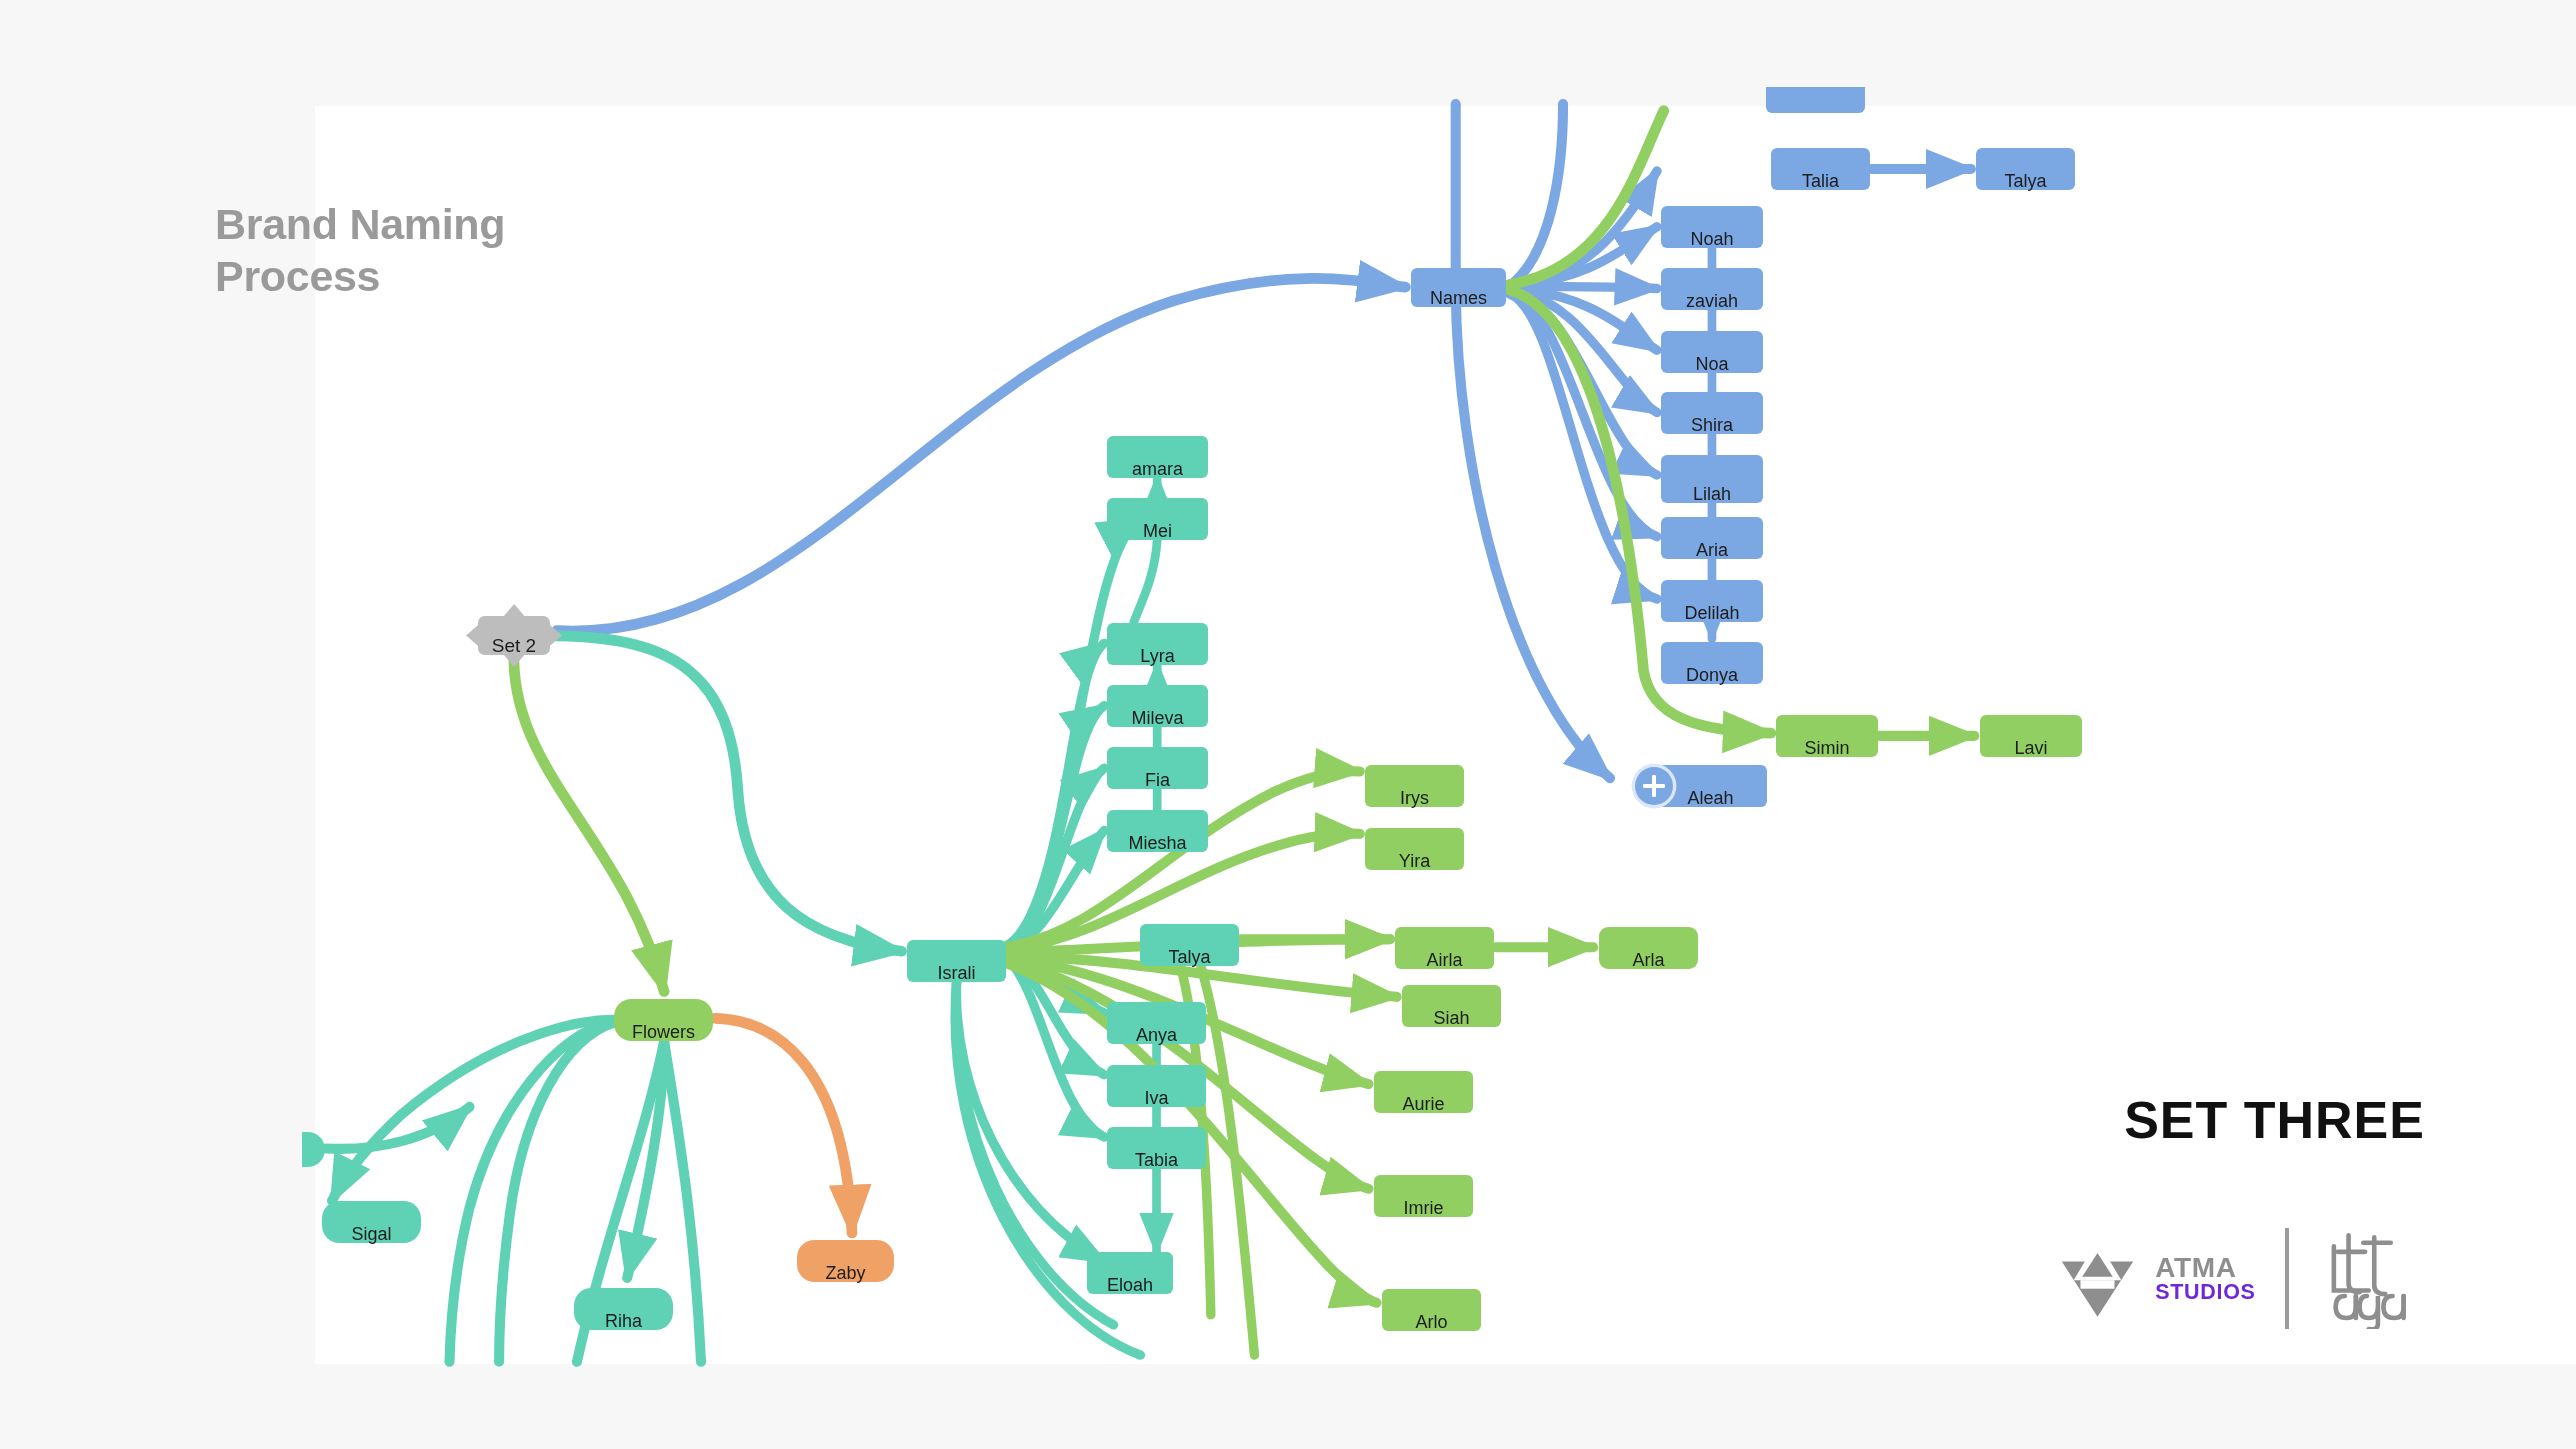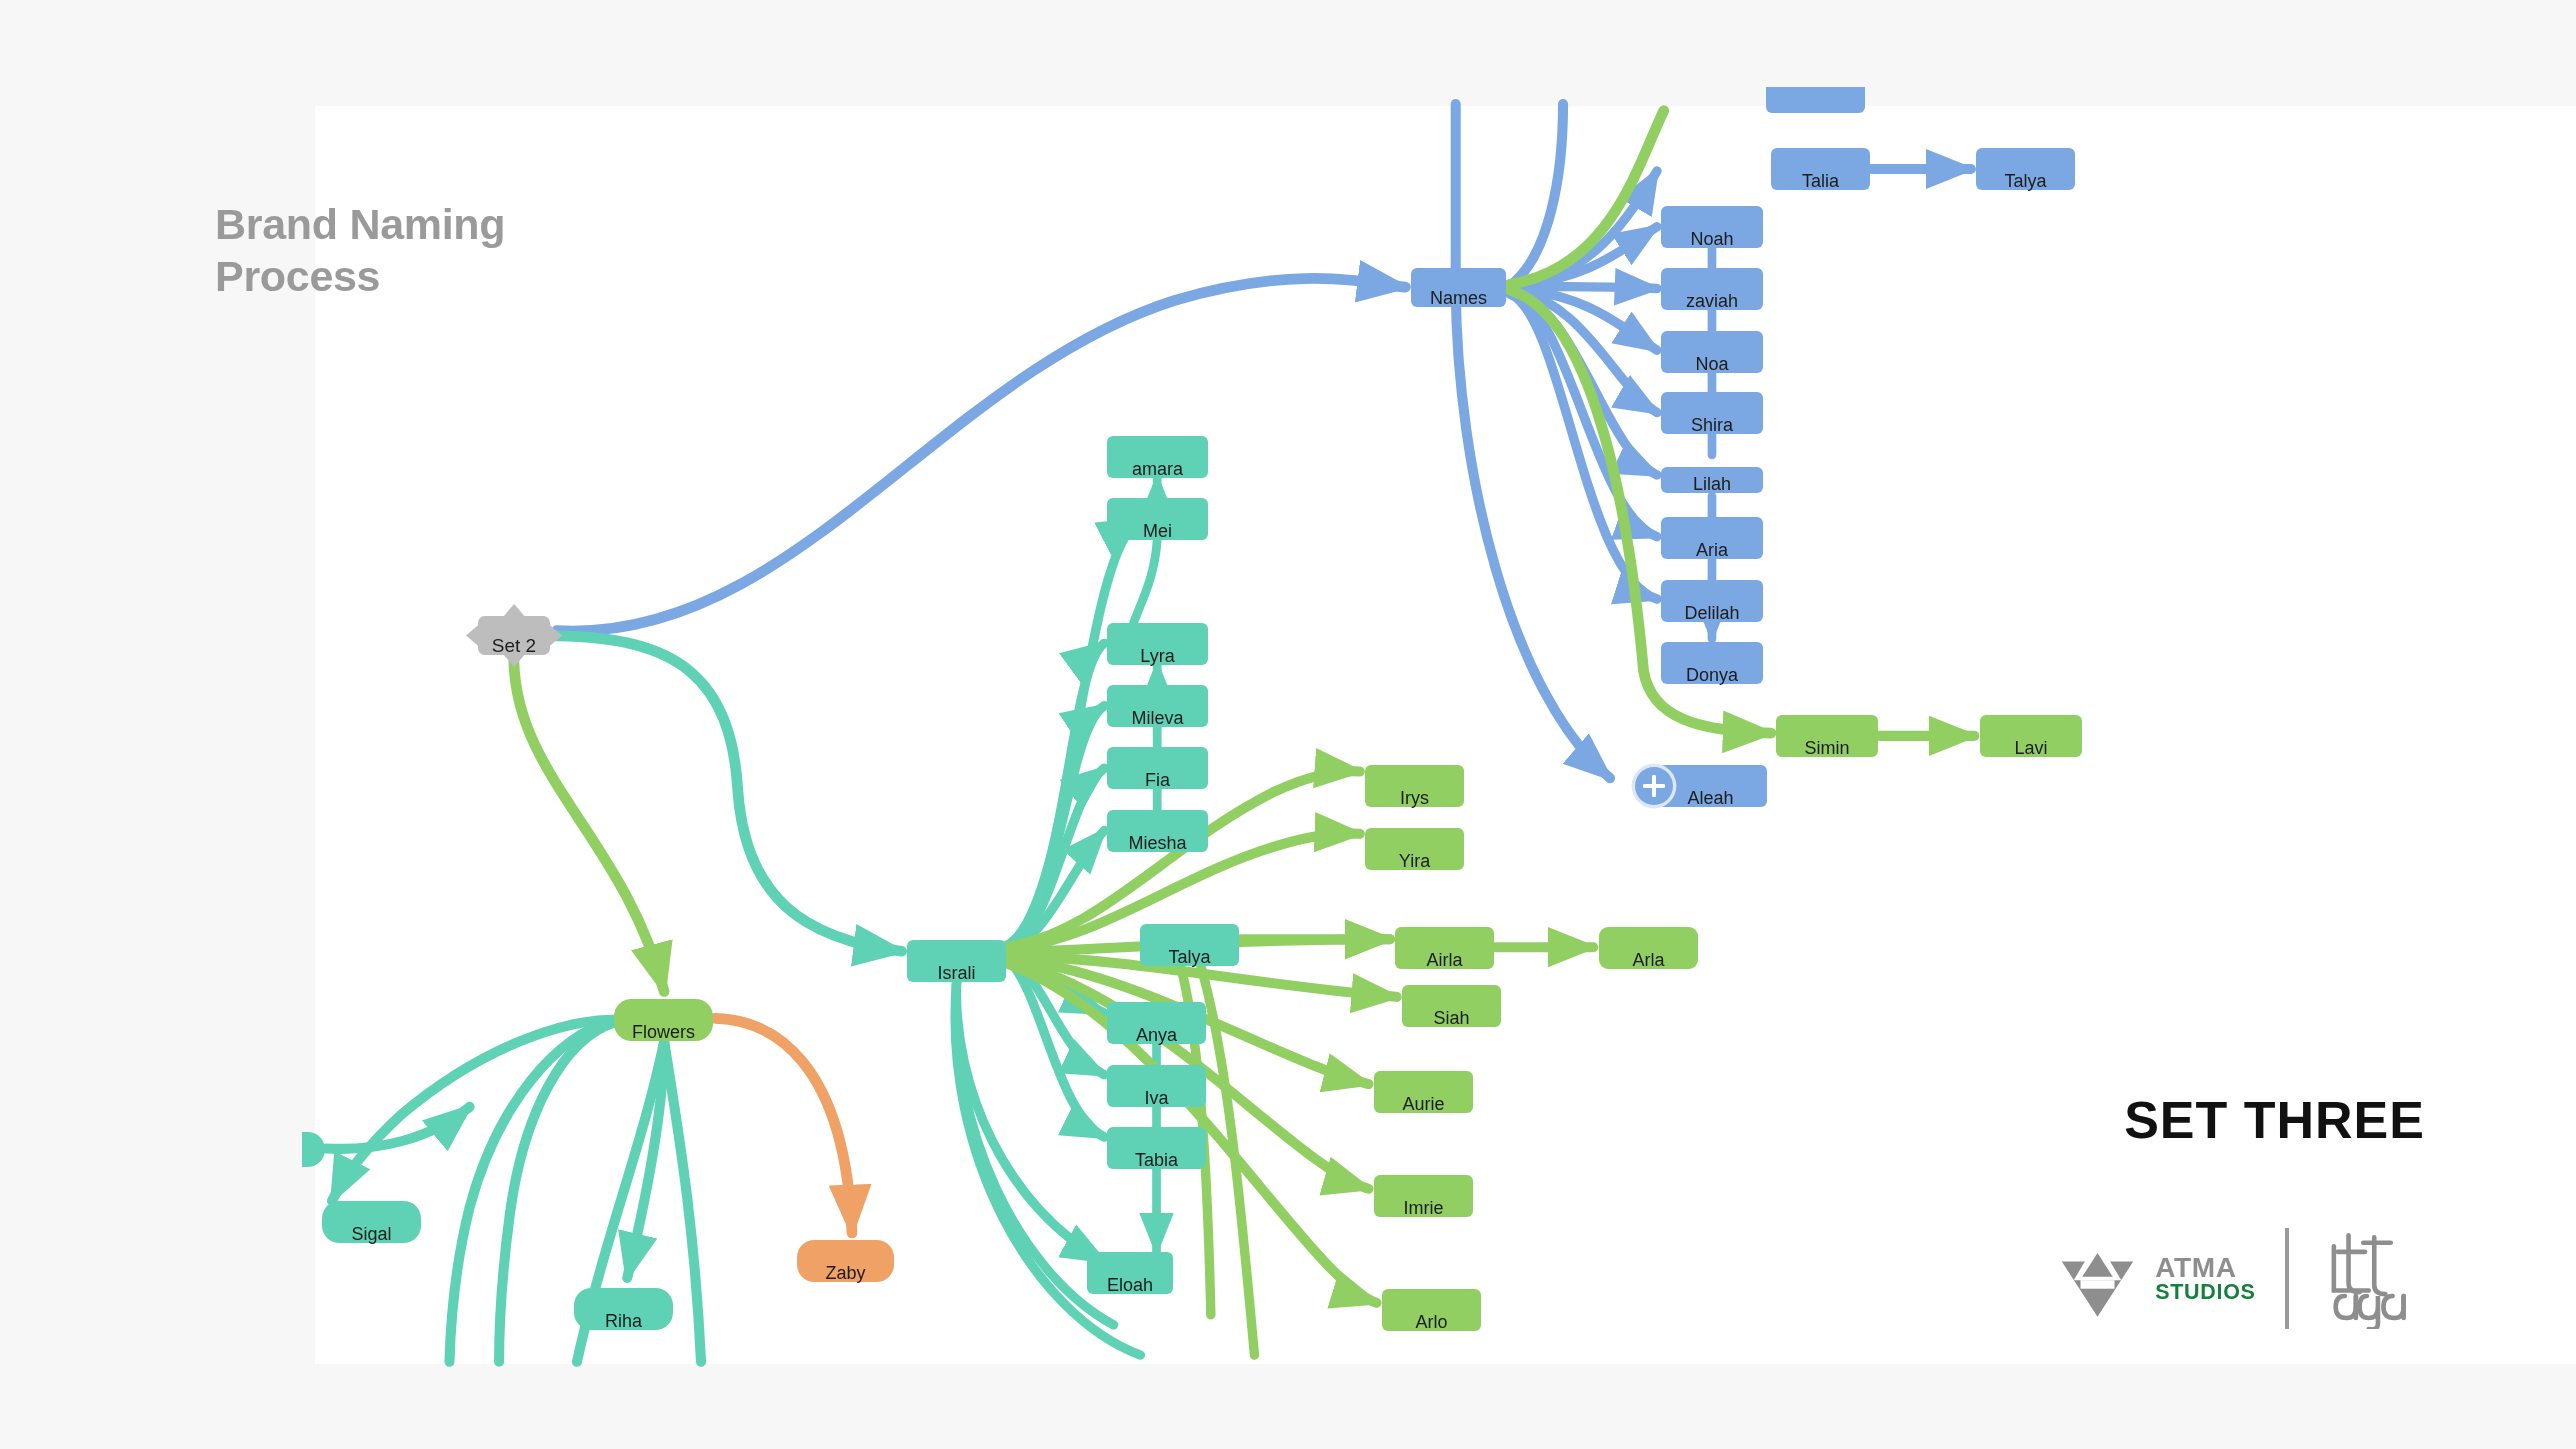--- a/index.html
+++ b/index.html
@@ -30,21 +30,21 @@
     font-size:52px;font-weight:700;color:#111;letter-spacing:1px;
   }
   .brandbar{
     position:absolute;right:151px;top:1228px;
     display:flex;align-items:center;gap:29.5px;height:101px;
   }
   .atma{display:flex;align-items:center;gap:14.8px;}
   .atma-mark{width:85px;height:85px;position:relative;}
   .atma-txt{display:flex;flex-direction:column;line-height:1.0;}
   .atma-txt .l1{font-size:28px;font-weight:700;color:#8e8e8e;letter-spacing:0.7px;}
-  .atma-txt .l2{font-size:21.5px;font-weight:700;color:#15803d;letter-spacing:0.7px;}
+  .atma-txt .l2{font-size:21.5px;font-weight:700;color:#6d28d9;letter-spacing:0.7px;}
   .brand-div{width:3.4px;height:101px;background:#9b9b9b;}
   .tataya{width:107px;height:101px;}
 
   
   svg.graph{position:absolute;left:0;top:0;width:2576px;height:1449px;overflow:visible;}
 
   
   .node{
     position:absolute;display:flex;align-items:flex-end;justify-content:center;
     color:#1d1d1d;border-radius:6px;
@@ -214,21 +214,21 @@
     </div>
   <div class="node blue" style="left:1661px;top:268px;width:102px;height:42px;">
     <span>zaviah</span>
     </div>
   <div class="node blue" style="left:1661px;top:331px;width:102px;height:42px;">
     <span>Noa</span>
     </div>
   <div class="node blue" style="left:1661px;top:392px;width:102px;height:42px;">
     <span>Shira</span>
     </div>
-  <div class="node blue" style="left:1661px;top:467px;width:102px;height:26px;">
+  <div class="node blue" style="left:1661px;top:455px;width:102px;height:48px;">
     <span>Lilah</span>
     </div>
   <div class="node blue" style="left:1661px;top:517px;width:102px;height:42px;">
     <span>Aria</span>
     </div>
   <div class="node blue" style="left:1661px;top:580px;width:102px;height:42px;">
     <span>Delilah</span>
     </div>
   <div class="node blue" style="left:1661px;top:642px;width:102px;height:42px;">
     <span>Donya</span>

